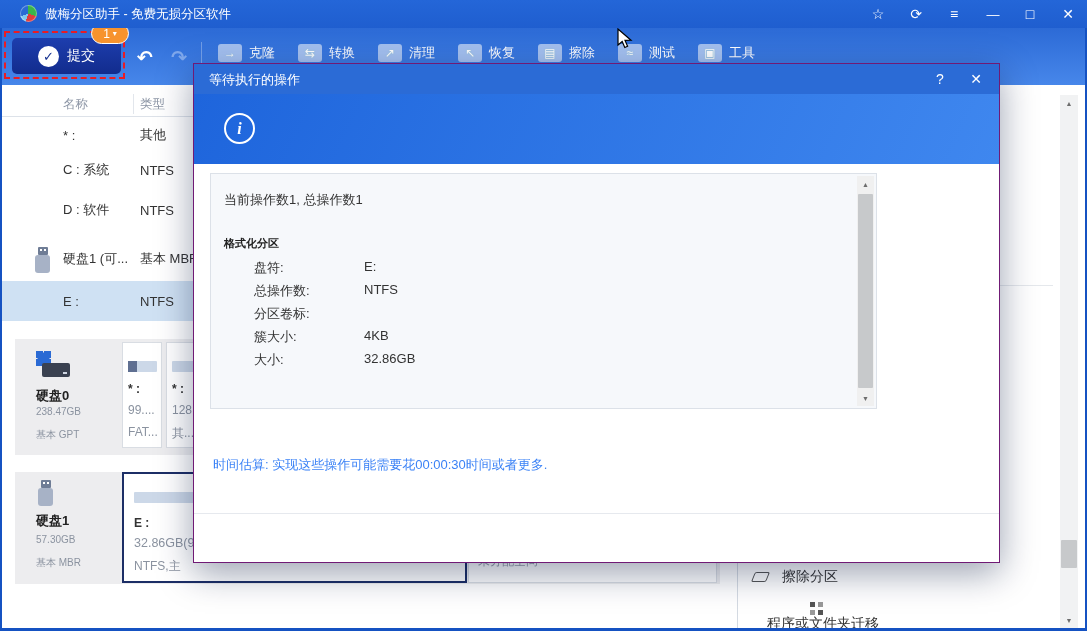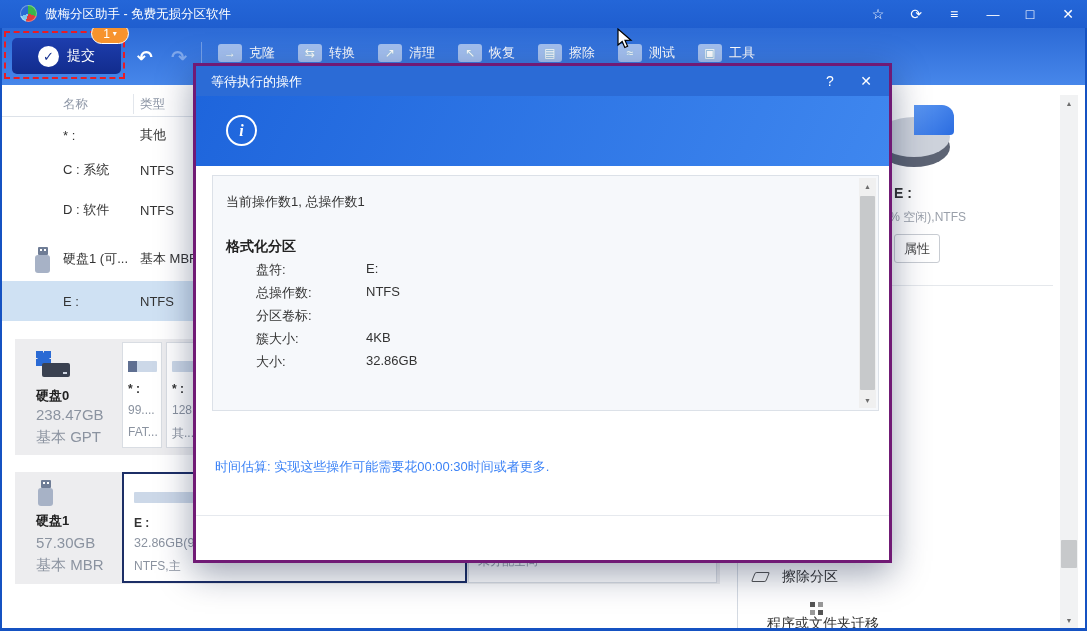--- a/index.html
+++ b/index.html
@@ -65,21 +65,21 @@
   
   .usb { position:absolute; width:15px; height:26px; }
   .usb .plug { position:absolute; left:2.5px; top:0; width:10px; height:8px; background:#6f7d96; border-radius:1px; }
   .usb .plug::before { content:""; position:absolute; left:2px; top:2px; width:2px; height:2px; background:#fff; box-shadow:4px 0 0 #fff; }
   .usb .body { position:absolute; left:0; top:8px; width:15px; height:18px; background:#a7b2c6; border-radius:3px; }
   
   .strip { position:absolute; left:15px; width:705px; background:#ededef; }
   .strip0 { top:339px; height:116px; }
   .strip1 { top:472px; height:112px; }
   .d-name { position:absolute; left:21px; font-size:13px; font-weight:bold; color:#222; }
-  .d-sub  { position:absolute; left:21px; font-size:15px; color:#8b93a0; }
+  .d-sub  { position:absolute; left:21px; font-size:10px; color:#8b93a0; }
   .disk-icon { position:absolute; left:21px; top:12px; width:38px; height:32px; }
   .disk-icon .grid { position:absolute; left:0; top:0; width:15px; height:15px;
     background:#2a6ad4; box-shadow:0 0 0 1.5px #ededef inset; }
   .disk-icon .grid::before { content:""; position:absolute; left:0; top:0; width:7px; height:7px;
     background:#2a6ad4; box-shadow:8px 0 0 #2a6ad4,0 8px 0 #2a6ad4,8px 8px 0 #2a6ad4; }
   .disk-icon .dbody { position:absolute; left:6px; top:12px; width:28px; height:14px;
     background:#3a4150; border-radius:2px; }
   .disk-icon .dbody::after { content:""; position:absolute; right:3px; bottom:3px; width:4px; height:2px; background:#cfd6e2; }
   .pbox { position:absolute; background:#fff; border:1px solid #d9dde3; }
   .pbox .bar { position:absolute; left:5px; height:11px; background:#ccd8e8; border-radius:1px; }
@@ -111,39 +111,39 @@
   .migrate { width:13px; height:13px; position:relative; }
   .migrate::before { content:""; position:absolute; left:0; top:0; width:5px; height:5px; background:#555;
     box-shadow:8px 0 0 #999,0 8px 0 #999,8px 8px 0 #555; }
   
   .sbar { position:absolute; background:#f1f2f3; }
   .sbtn { position:absolute; left:0; width:100%; height:16px; display:flex; align-items:center; justify-content:center;
     font-size:7px; color:#6d6d6d; }
   .sthumb { position:absolute; left:1px; right:1px; background:#c7c9cb; border-radius:1px; }
   .rp-sbar { left:322px; top:10px; width:18px; height:533px; }
   
-  .dialog { position:absolute; left:193px; top:63px; width:699px; height:500px; background:#fff;
-    border:3px solid #701a75; box-shadow:0 10px 34px rgba(5,20,60,.4); z-index:10; }
+  .dialog { position:absolute; left:193px; top:63px; width:807px; height:500px; background:#fff;
+    border:1px solid #701a75; box-shadow:0 10px 34px rgba(5,20,60,.4); z-index:10; }
   .dlg-header { position:absolute; left:0; top:0; width:100%; height:30px; background:#2b6bd6;
     color:#fff; font-size:13px; }
   .dlg-title { position:absolute; left:15px; top:7px; }
   .dlg-help,.dlg-close { position:absolute; top:5px; width:22px; height:20px; display:flex;
     align-items:center; justify-content:center; color:#fff; font-size:14px; }
   .dlg-help { right:48px; } .dlg-close { right:12px; }
   .dlg-banner { position:absolute; left:0; top:30px; width:100%; height:70px;
     background:linear-gradient(115deg,#1e65dc,#3f87ef); }
   .info-circle { position:absolute; left:30px; top:19px; width:31px; height:31px; border:2.5px solid #fff;
     border-radius:50%; color:#fff; display:flex; align-items:center; justify-content:center;
     font-family:"Liberation Serif","DejaVu Serif",serif; font-size:16px; font-weight:bold; font-style:italic; }
   .banner-text { position:absolute; left:63px; top:0; height:70px; display:flex; align-items:center;
     color:#fff; font-size:13px; }
   .dlg-box { position:absolute; left:16px; top:109px; width:667px; height:236px;
     background:#f6f8fb; border:1px solid #dce1e8; }
   .dlg-box .summary { position:absolute; left:13px; top:17px; font-size:13px; color:#333; }
-  .dlg-box .op-title { position:absolute; left:13px; top:62px; font-size:14px; font-weight:bold; color:#222; }
+  .dlg-box .op-title { position:absolute; left:13px; top:62px; font-size:11px; font-weight:bold; color:#222; }
   .fld { position:absolute; font-size:13px; color:#333; }
   .fld .lab { position:absolute; left:43px; white-space:nowrap; }
   .fld .val { position:absolute; left:153px; white-space:nowrap; }
   .box-sbar { right:2px; top:2px; width:17px; height:230px; background:#f0f0f0; position:absolute; }
   .box-thumb { top:18px; height:194px; }
   .dlg-estimate { position:absolute; left:19px; top:392px; font-size:13px; color:#3b82f6; }
   .dlg-footsep { position:absolute; left:0; top:449px; width:100%; height:1px; background:#e6e9ee; }
   .exec-dash { position:absolute; left:596px; top:453px; width:90px; height:41px; border:2px dashed #ea1c24; }
   .exec-btn { position:absolute; left:5px; top:5px; width:76px; height:27px; background:#2d6fe0;
     border-radius:2px; color:#fff; font-size:13px; display:flex; align-items:center; justify-content:center; }

